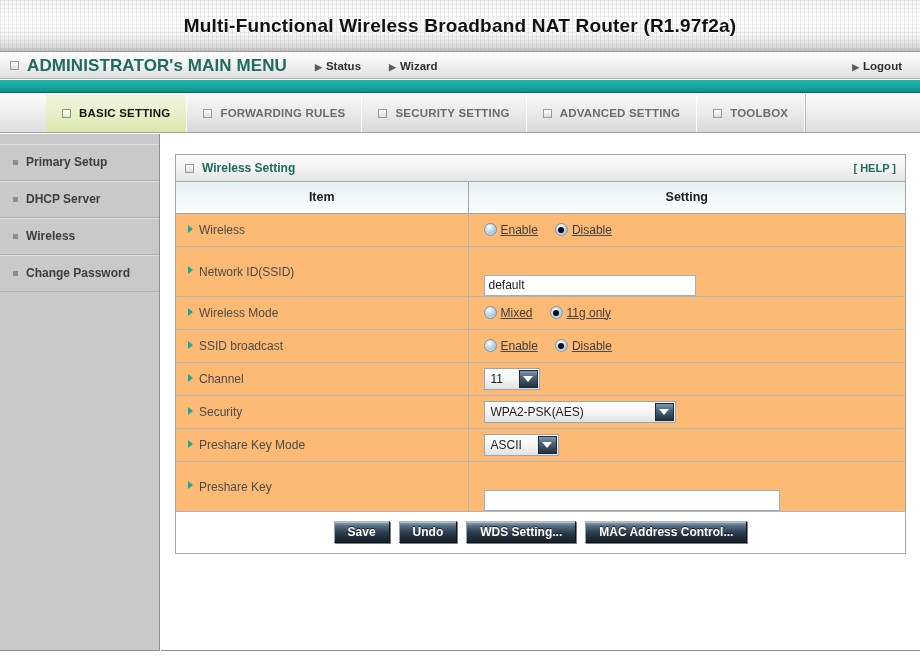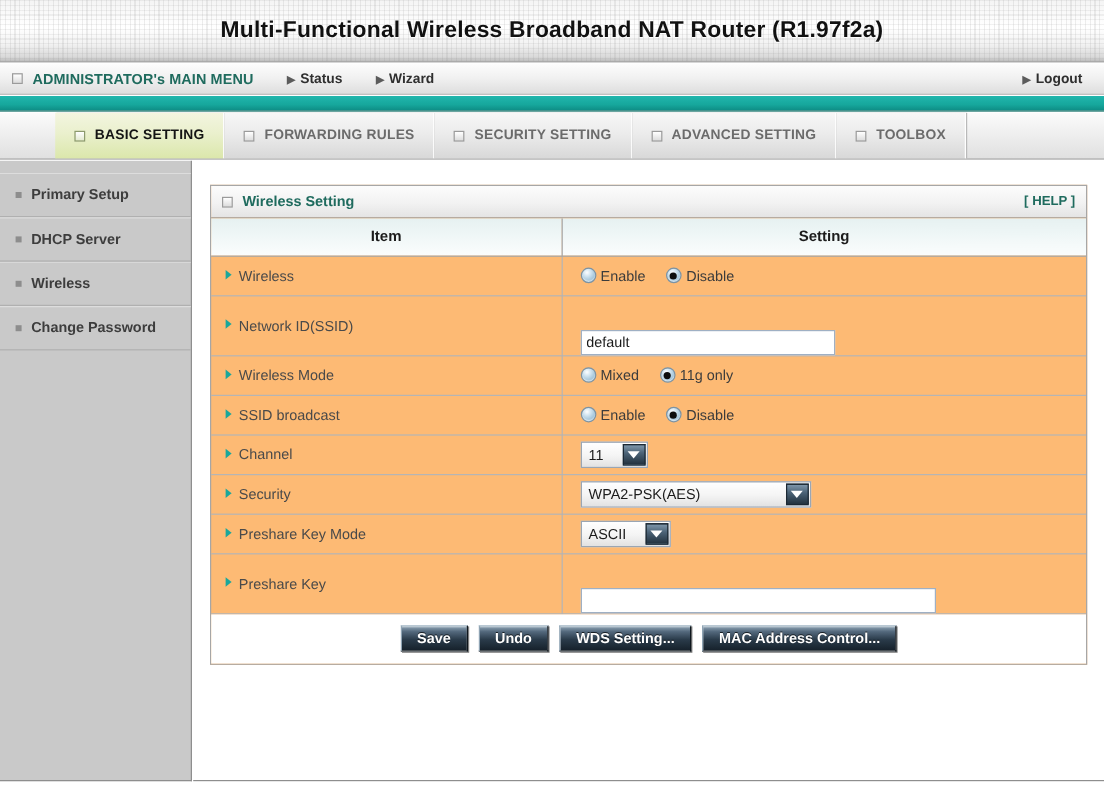--- a/index.html
+++ b/index.html
@@ -52,21 +52,21 @@
   }
   .sq-icon {
     display: inline-block;
     width: 9px; height: 9px;
     background: linear-gradient(to bottom, #ffffff, #dcdcdc);
     border: 1px solid #9b9b9b;
     margin-right: 8px;
     flex: 0 0 auto;
   }
   .admin-title {
-    font-size: 12px; font-weight: bold;
+    font-size: 17px; font-weight: bold;
     color: #1f6b5e; letter-spacing: .1px;
     white-space: nowrap;
   }
   .admin-link {
     font-size: 11.5px; font-weight: bold;
     color: #2f2f2f;
     margin-left: 28px;
     white-space: nowrap;
     cursor: pointer;
   }
@@ -218,21 +218,21 @@
     border-top: 4px solid transparent;
     border-bottom: 4px solid transparent;
     margin-right: 6px;
     vertical-align: middle;
     position: relative; top: -1px;
   }
   .item-label { vertical-align: middle; }
   td.indent { padding-left: 30px; }
 
   
-  .radio-grp { display: flex; align-items: center; gap: 4px; }
+  .radio-grp { display: flex; align-items: center; gap: 4px; text-decoration: underline; }
   .radio-opt {
     display: inline-flex; align-items: center;
     margin-right: 13px;
     cursor: pointer;
   }
   .rad {
     width: 13px; height: 13px; border-radius: 50%;
     margin-right: 4px;
     background: radial-gradient(circle at 38% 28%, #ffffff 0%, #cfe3ef 32%, #9dc0d6 70%, #7ba2bd 100%);
     border: 1px solid #7d93a3;

